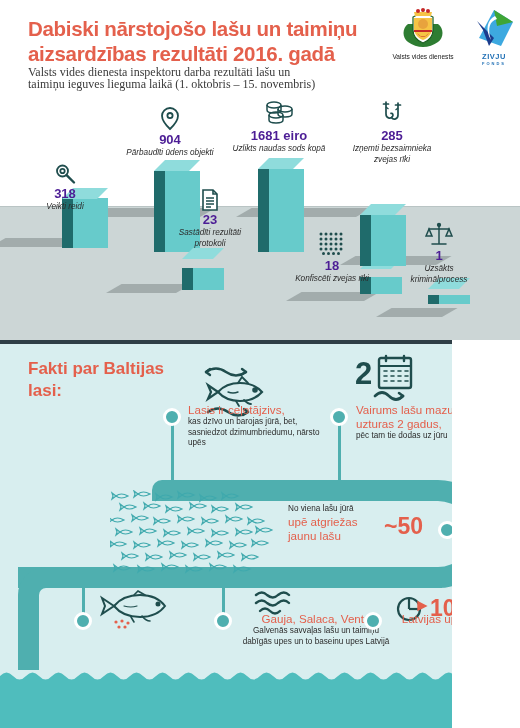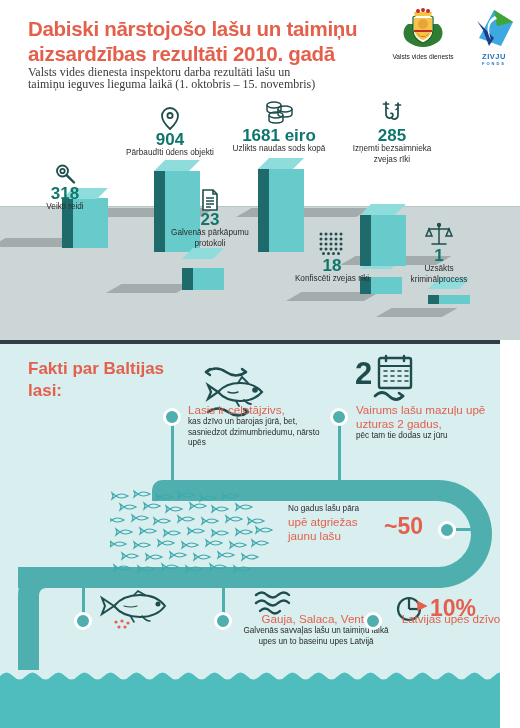--- a/index.html
+++ b/index.html
@@ -37,26 +37,26 @@
   .bar { position: absolute; }
   .bar .front { position: absolute; left: 0; bottom: 0; background: #67CBCB; }
   .bar .side  { position: absolute; left: 0; bottom: 0; background: #1F6B6B; width: 11px; }
   .bar .top   { position: absolute; left: 0; background: #8FDCDC; }
   .shadow {
     position: absolute; background: #9aa5a5; opacity: .85;
     transform-origin: left bottom;
   }
 
   .stat { position: absolute; text-align: center; }
-  .stat .num { color:#0f766e; font-weight: bold; font-size: 17px; line-height: 16px; }
-  .stat .lbl { color:#2b2b2b; font-size: 8.2px; line-height: 10.5px; }
+  .stat .num { color:#4c1d95; font-weight: bold; font-size: 13px; line-height: 16px; }
+  .stat .lbl { color:#2b2b2b; font-size: 8.2px; line-height: 10.5px; font-style: italic; }
   .stat .ico { height: 30px; display:flex; align-items:flex-end; justify-content:center; }
 
   
-  .facts { position: absolute; left: 0; top: 340px; width: 500px; height: 388px; background: #D8EEEF; overflow:hidden; }
+  .facts { position: absolute; left: 0; top: 340px; width: 452px; height: 388px; background: #D8EEEF; overflow:hidden; }
   .divider-top { position:absolute; left:0; top:0; width:520px; height:4px; background:#2F3E46; }
 
   .facts-title { position: absolute; left: 28px; top: 18px; width: 160px;
     color:#E4604C; font-weight:bold; font-size:17px; line-height:22px; }
 
   .pipe { position:absolute; background:#4FAFAF; }
   .pipe-round { position:absolute; border:21px solid #4FAFAF; background:transparent; }
 
   .dot { position:absolute; width:18px; height:18px; border-radius:50%;
          background:#4FAFAF; border:3px solid #ffffff; }
@@ -73,21 +73,21 @@
   .waves { position:absolute; left:0; bottom:46px; width:520px; height:12px; display:block; }
 
   .school { position:absolute; left:110px; top:150px; width:170px; height:86px; }
 </style>
 </head>
 <body>
 
 <div id="page">
 
   <div class="header">
-    <div class="title">Dabiski nārstojošo lašu un taimiņu aizsardzības rezultāti 2010. gadā</div>
+    <div class="title">Dabiski nārstojošo lašu un taimiņu aizsardzības rezultāti 2016. gadā</div>
     <div class="subtitle">Valsts vides dienesta inspektoru darba rezultāti lašu un taimiņu ieguves lieguma laikā (1. oktobris – 15. novembris)</div>
 
     <div class="logos">
       <div class="logo-vvd">
         <svg width="46" height="44" viewBox="0 0 46 44" style="display:block;margin:0 auto;">
           <path d="M8 16 C2 20 2 30 8 34 C12 37 18 39 23 39 C28 39 34 37 38 34 C44 30 44 20 38 16 Z" fill="#2E7D32"></path>
           <path d="M23 4 L33 9 L33 22 C33 29 28 33 23 35 C18 33 13 29 13 22 L13 9 Z" fill="#ffffff" stroke="#1b5e20" stroke-width="1.2"></path>
           <path d="M14 10 L32 10 L32 20 C32 26 28 30 23 32 C18 30 14 26 14 20 Z" fill="#F6C445"></path>
           <circle cx="23" cy="16" r="5" fill="#E8A33D"></circle>
           <path d="M14 22 L32 22 L32 24 L14 24 Z" fill="#C62828"></path>
@@ -192,21 +192,21 @@
 
     <div class="stat" style="left:170px; top:86px; width:80px;">
       <div class="ico">
         <svg width="20" height="24" viewBox="0 0 20 24" fill="none" stroke="#1F4D4D" stroke-width="1.6">
           <path d="M3 2 H13 L17 6 V22 H3 Z" fill="#fff"></path>
           <path d="M13 2 V6 H17"></path>
           <path d="M6 10 H14 M6 13 H14 M6 16 H14 M6 19 H11" stroke-width="1.3"></path>
         </svg>
       </div>
       <div class="num">23</div>
-      <div class="lbl">Galvenās pārkāpumu protokoli</div>
+      <div class="lbl">Sastādīti rezultāti protokoli</div>
     </div>
 
     <div class="stat" style="left:224px; top:2px; width:110px;">
       <div class="ico">
         <svg width="34" height="28" viewBox="0 0 34 28" fill="none" stroke="#1F4D4D" stroke-width="1.5">
           <ellipse cx="12" cy="5" rx="7" ry="3"></ellipse>
             <path d="M5 5 V10 C5 11.7 8.1 13 12 13 C15.9 13 19 11.7 19 10 V5"></path>
           <ellipse cx="23" cy="9" rx="7" ry="3"></ellipse>
             <path d="M16 9 V14 C16 15.7 19.1 17 23 17 C26.9 17 30 15.7 30 14 V9"></path>
           <ellipse cx="14" cy="15" rx="7" ry="3"></ellipse>
@@ -392,21 +392,21 @@
             <use href="#fishglyph" x="56" y="73"></use>
             <use href="#fishglyph" x="80" y="75"></use>
             <use href="#fishglyph" x="104" y="73"></use>
             <use href="#fishglyph" x="128" y="75"></use>
         </g>
       </svg>
     </div>
     <div class="dot" style="left:438px; top:181px;"></div>
     <div class="stem" style="left:456px; top:188px; width:24px; height:3px;"></div>
     <div class="fact" style="left:288px; top:164px; width:150px;">
-      <div class="p2">No gadus lašu pāra</div>
+      <div class="p2">No viena lašu jūrā</div>
       <div style="display:flex; align-items:flex-start; gap:6px;">
         <div class="h" style="width:90px;">upē atgriežas jaunu lašu</div>
         <div class="big-num">~50</div>
       </div>
     </div>
 
     <div style="position:absolute; left:98px; top:250px;">
       <svg width="70" height="40" viewBox="0 0 70 40" fill="none" stroke="#1F4D4D" stroke-width="2" stroke-linecap="round">
         <path d="M16 16 q9 -11 26 -11 q17 0 25 11 q-8 11 -25 11 q-17 0 -26 -11 Z"></path>
         <path d="M16 16 l-12 -8 l3 8 l-3 8 Z"></path>
@@ -429,21 +429,21 @@
       <svg width="44" height="30" viewBox="0 0 44 30" fill="none" stroke="#1F4D4D" stroke-width="2.4" stroke-linecap="round">
         <path d="M4 5 q6 -5 11 0 q6 5 11 0 q6 -5 11 0"></path>
         <path d="M4 13 q6 -5 11 0 q6 5 11 0 q6 -5 11 0"></path>
         <path d="M8 21 q5 -5 10 0 q5 5 10 0"></path>
       </svg>
     </div>
     <div class="stem" style="left:222px; top:248px; height:32px;"></div>
     <div class="dot" style="left:214px; top:272px;"></div>
     <div class="fact" style="left:240px; top:272px; width:152px; text-align:center;">
       <div class="h">Gauja, Salaca, Venta</div>
-      <div class="p">Galvenās savvaļas lašu un taimiņu laikā upes un to baseinu upes Latvijā</div>
+      <div class="p">Galvenās savvaļas lašu un taimiņu dabīgās upes un to baseinu upes Latvijā</div>
     </div>
 
     <div style="position:absolute; left:396px; top:253px; display:flex; align-items:center; gap:2px;">
       <svg width="32" height="30" viewBox="0 0 32 30" fill="none" stroke="#1F4D4D" stroke-width="2.2">
         <circle cx="13" cy="16" r="11"></circle>
         <path d="M13 16 V5"></path>
         <path d="M13 16 H25"></path>
         <path d="M22 9 l8 4 l-8 4 Z" fill="#E4604C" stroke="#E4604C" stroke-width="1.4"></path>
       </svg>
       <div class="big-num">10%</div>

